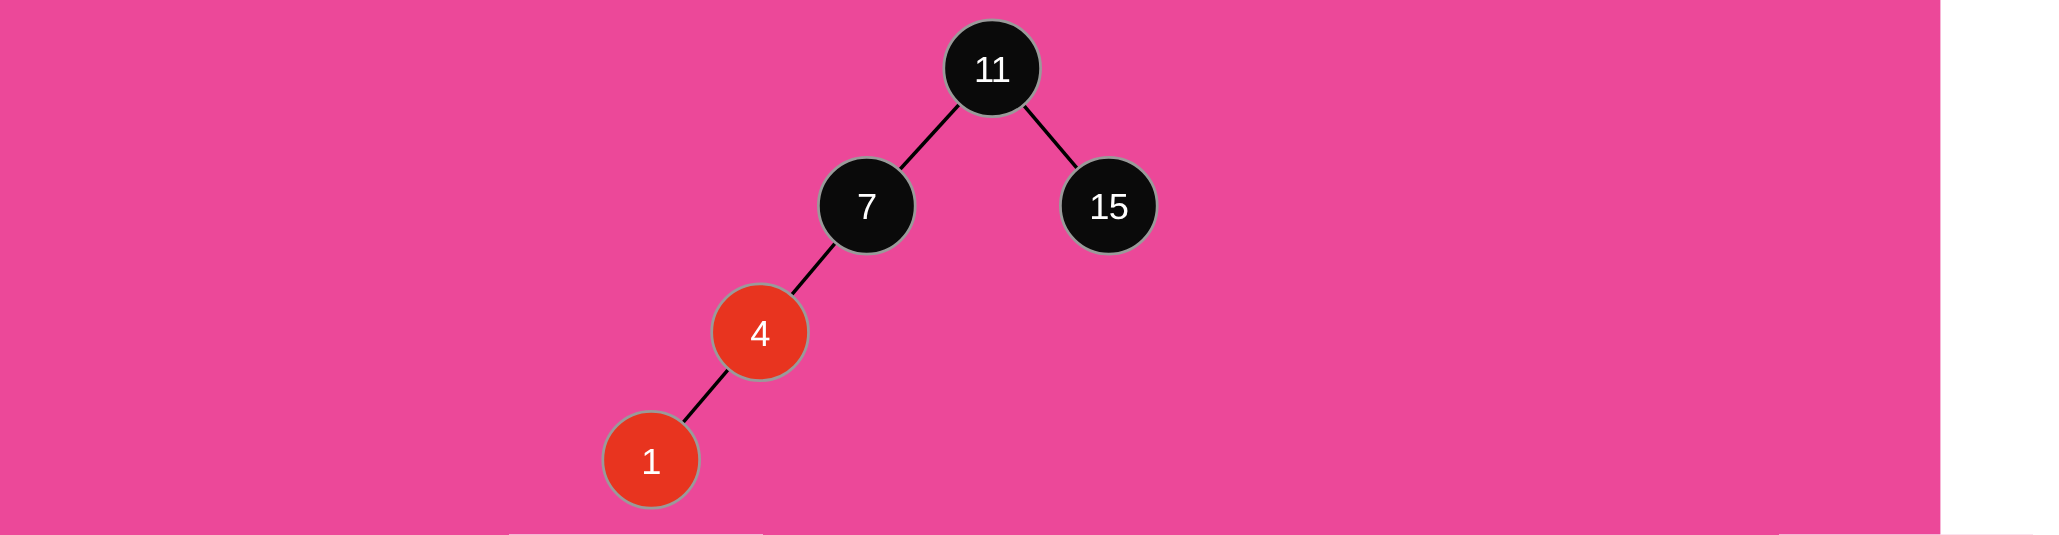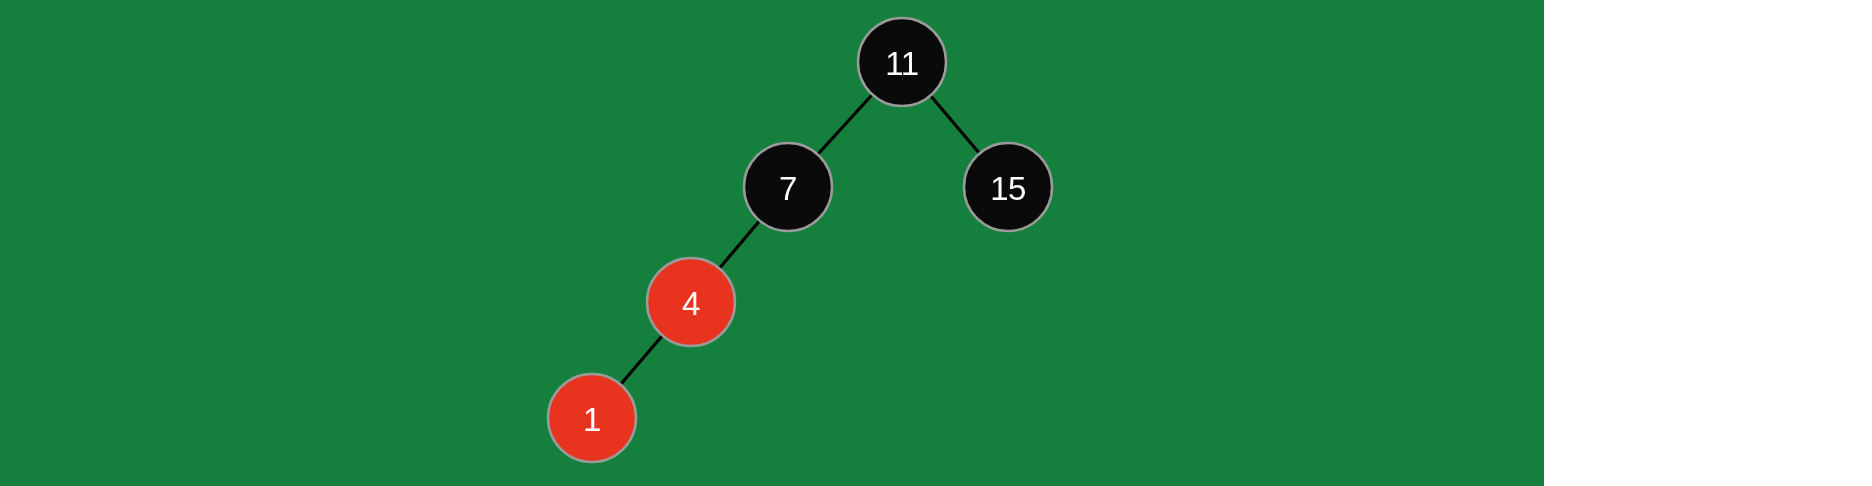--- a/index.html
+++ b/index.html
@@ -8,23 +8,23 @@
     background: #ffffff;
   }
   body {
     width: 1872px;
     height: 486px;
     overflow: hidden;
     font-family: "Liberation Sans", sans-serif;
   }
   #canvas {
     position: relative;
-    width: 1544px;
+    width: 1764px;
     height: 486px;
-    background: #15803d;
+    background: #ec4899;
   }
   #tree-svg {
     position: absolute;
     left: 0;
     top: 0;
     width: 1872px;
     height: 486px;
     display: block;
   }
   .edge-line {

